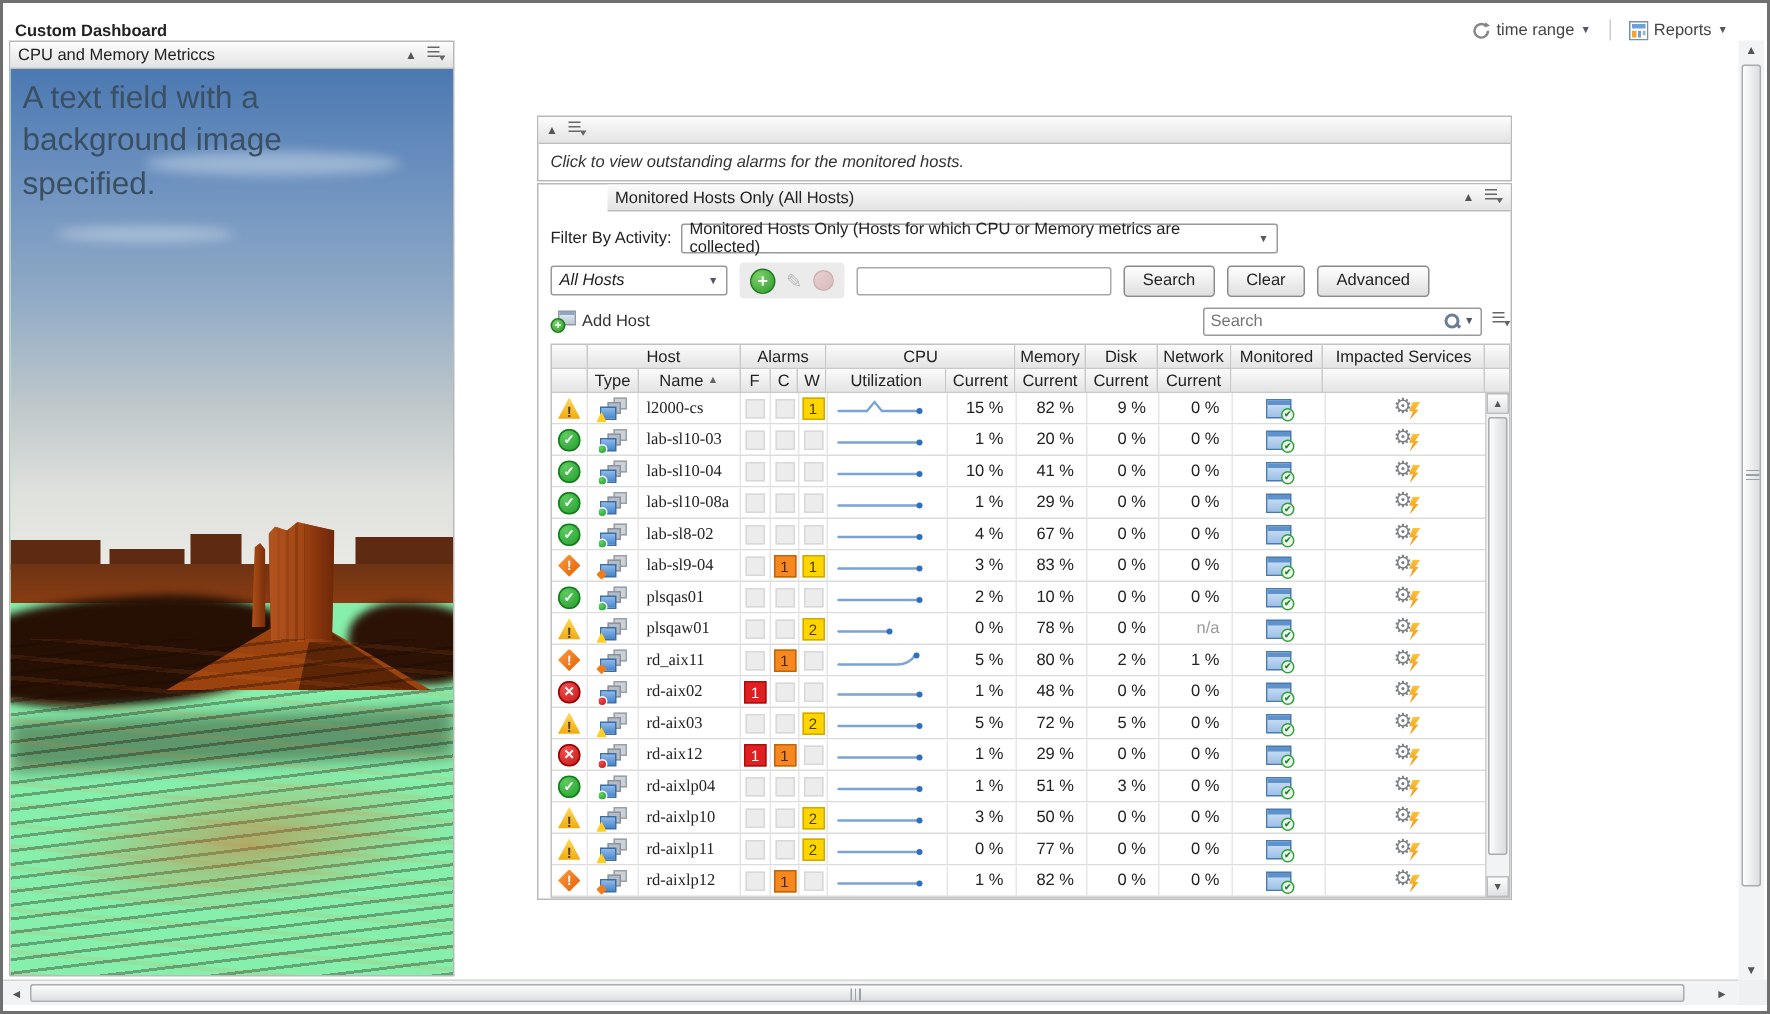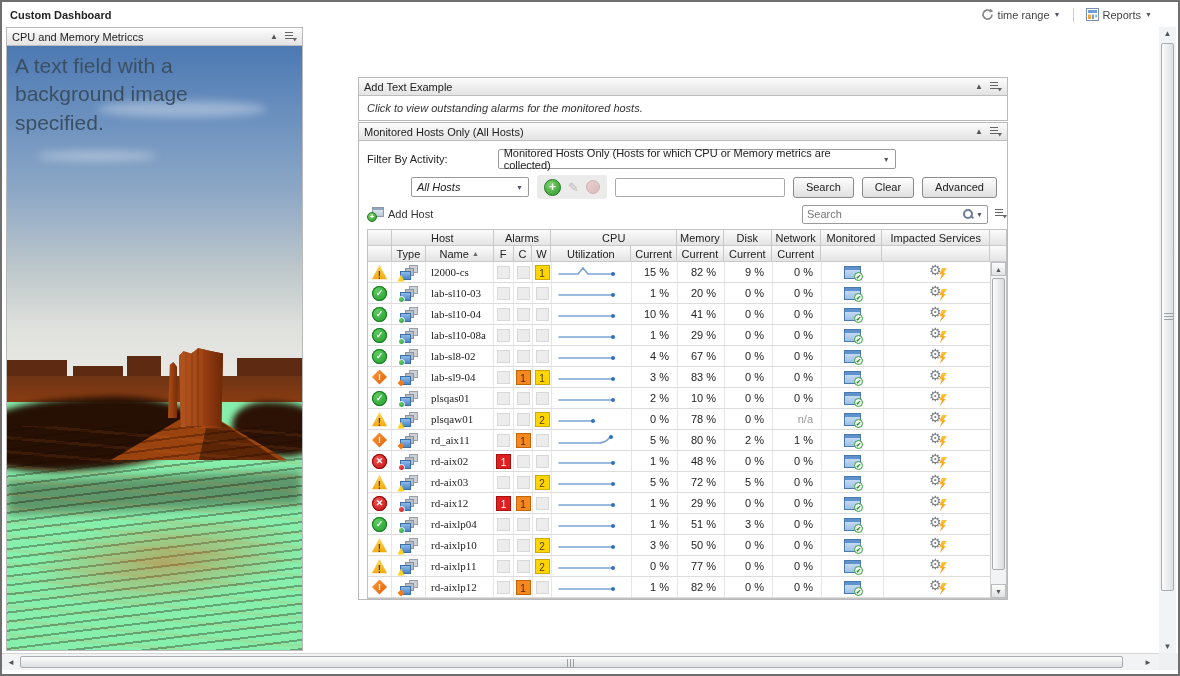--- a/index.html
+++ b/index.html
@@ -1,20 +1,20 @@
 <!DOCTYPE html>
 <html style="--fatal: #e02020; --critical: #f6881f; --warning: #ffd500; --normal: #2fa33a;"><head>
 <meta charset="utf-8">
 <style>
   * { margin:0; padding:0; box-sizing:border-box; }
   html,body { width:1180px; height:676px; background:#e8e8e8; font-family:"Liberation Sans", sans-serif; }
   #window { position:relative; width:1180px; height:676px; background:#fff; border:2px solid #6f6f6f; overflow:hidden; }
 
   
-  #topbar { position:absolute; left:0; top:0; width:1176px; height:25px; background:#fff; display:flex; align-items:center; justify-content:space-between; padding:0 26px 0 8px; }
+  #topbar { position:absolute; left:0; top:0; width:1176px; height:25px; background:#fff; display:flex; align-items:flex-end; justify-content:space-between; padding:0 26px 0 8px; }
   #topbar .title { font-size:11px; font-weight:bold; color:#222; }
   .tb-right { display:flex; align-items:center; gap:8px; font-size:11px; color:#444; }
   .tb-ctl { display:flex; align-items:center; gap:4px; cursor:pointer; }
   .tb-sep { width:1px; height:14px; background:#ccc; margin:0 4px; }
   .dd-arrow { font-size:7px; color:#556; }
 
   
   .panel { position:absolute; background:#fff; border:1px solid #b9b9b9; }
   .panel-hd { height:18px; background:linear-gradient(#fcfcfc,#e3e3e3); border-bottom:1px solid #bdbdbd; display:flex; align-items:center; padding:0 5px; font-size:11px; color:#222; }
   .panel-hd .ph-title { flex:1; white-space:nowrap; overflow:hidden; }
@@ -43,26 +43,26 @@
      clip-path:polygon(0 10%,10% 4%,28% 7%,44% 0,66% 3%,100% 7%,96% 100%,4% 100%); }
   .spire { position:absolute; left:161px; top:316px; width:9px; height:56px; background:linear-gradient(90deg,#b05018,#7a2d09); clip-path:polygon(20% 5%,60% 0,100% 8%,100% 100%,0 100%); }
   .talus { position:absolute; left:104px; top:362px; width:0; height:0; border-left:88px solid rgba(0,0,0,0); border-right:88px solid rgba(0,0,0,0); border-bottom:52px solid #9a430f; }
   .talus-shade { position:absolute; left:192px; top:368px; width:0; height:0; border-left:10px solid rgba(0,0,0,0); border-right:70px solid rgba(0,0,0,0); border-bottom:46px solid rgba(40,12,0,.55); }
   .fg-glow { position:absolute; left:20px; top:470px; width:280px; height:90px; background:radial-gradient(ellipse at 50% 50%, rgba(220,90,20,.45), rgba(0,0,0,0) 70%); transform:rotate(-6deg); }
   .overlay-text { position:absolute; left:8px; top:6px; width:235px; font-size:21px; line-height:1.35; color:#3b4f63; }
 
   
   #text-panel { left:356px; top:75px; width:650px; height:44px; }
   #text-panel .body { padding:6px 8px; font-size:11px; font-style:italic; color:#333; }
-  #hosts-panel { left:356px; top:120px; width:650px; height:478px; }
+  #hosts-panel { left:356px; top:120px; width:650px; height:478px;padding-left:46px; }
 
   .hp-row1 { position:absolute; left:8px; top:26px; display:flex; align-items:center; gap:6px; font-size:11px; color:#222; }
   .hp-row2 { position:absolute; left:8px; top:52px; display:flex; align-items:center; gap:8px; }
 
-  .sel { display:inline-flex; align-items:center; justify-content:space-between; background:#fff; border:1px solid #9a9a9a; border-radius:2px; height:20px; padding:0 5px; font-size:11px; color:#222; cursor:pointer;margin-left:44px; }
+  .sel { display:inline-flex; align-items:center; justify-content:space-between; background:#fff; border:1px solid #9a9a9a; border-radius:2px; height:20px; padding:0 5px; font-size:11px; color:#222; cursor:pointer; }
   .sel .dd-arrow { margin-left:8px; }
   .sel-activity { width:398px; }
   .sel-scope { width:118px;font-style:italic; }
 
   .mini-toolbar { display:flex; align-items:center; gap:7px; background:#ebebeb; border-radius:3px; padding:2px 7px; height:24px; }
   .add-btn { width:17px; height:17px; border-radius:50%; background:radial-gradient(circle at 35% 30%,#7ed06a,#2c9a2c); border:1px solid #1d7a1f; color:#fff; font-size:12px; font-weight:bold; line-height:14px; text-align:center; cursor:pointer; }
   .pencil { font-size:13px; color:#b9b9b9; }
   .eraser { width:14px; height:14px; border-radius:50%; background:linear-gradient(140deg,#e8caca,#d7b1ae); border:1px solid #c4a6a4; opacity:.8; }
 
   .txt-input { width:170px; height:19px; border:1px solid #a9a9a9; border-radius:2px; font-size:11px; padding:0 4px; font-family:"Liberation Sans",sans-serif; }
@@ -222,21 +222,20 @@
       <div class="butte"></div>
       <div class="shadow-band"></div>
       <div class="land-tex"></div>
       <div class="fg-glow"></div>
       <div class="overlay-text">A text field with a background image specified.</div>
     </div>
   </div>
 
   <div id="text-panel" class="panel">
     <div class="panel-hd">
-      <span class="ph-title">Add Text Example</span>
       <span class="ph-icons">
         <span class="collapse">▲</span>
         <span class="menu-ic"><svg width="13" height="12">
               <path d="M1 2.5 H9 M1 5.5 H9 M1 8.5 H9" stroke="#666" stroke-width="1"></path>
               <path d="M8.5 8 L13 8 L10.75 11.5 Z" fill="#666"></path>
             </svg></span>
       </span>
     </div>
     <div class="body">Click to view outstanding alarms for the monitored hosts.</div>
   </div>

